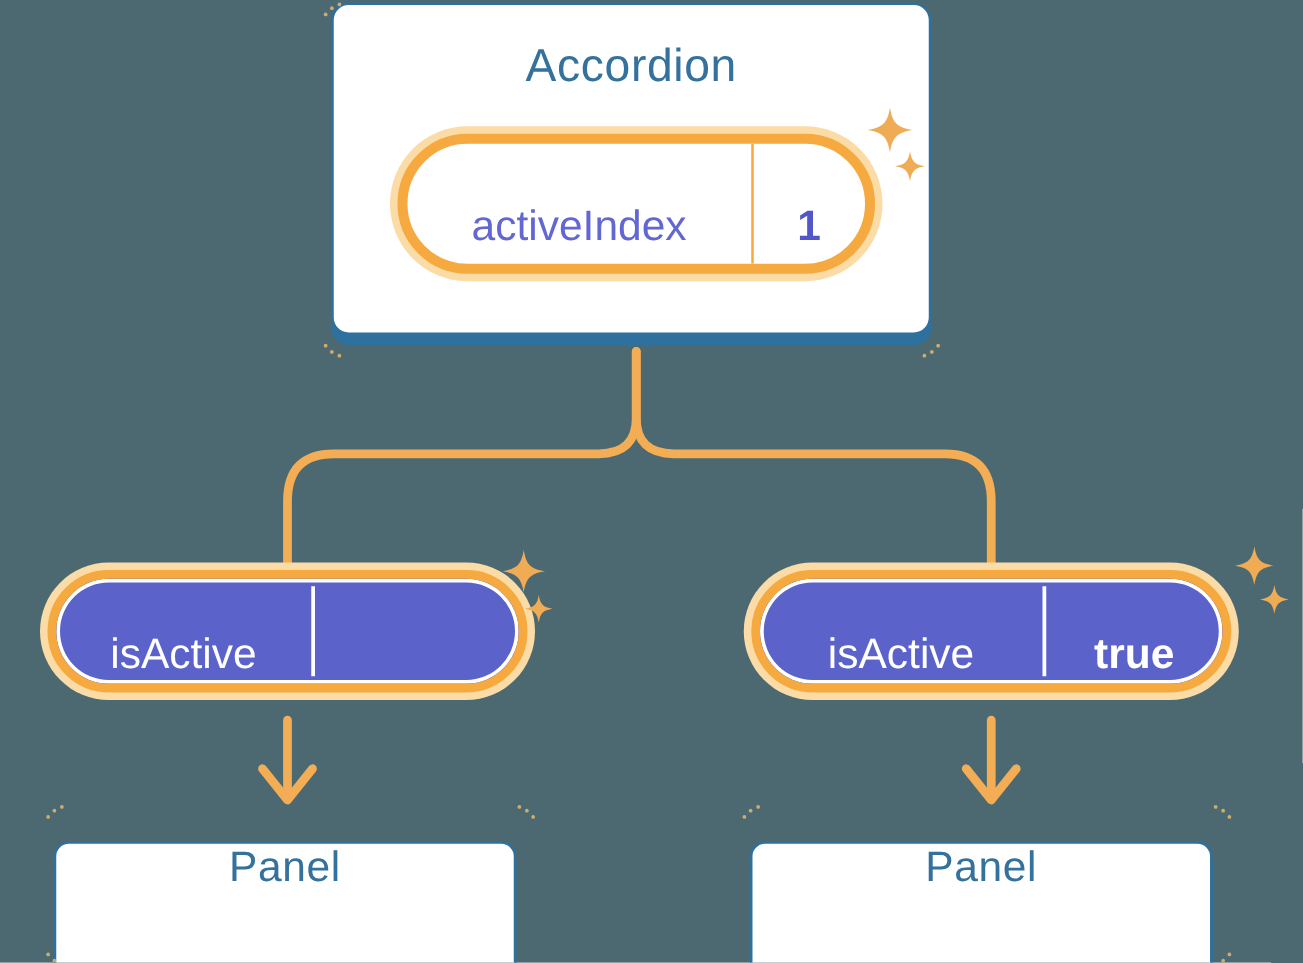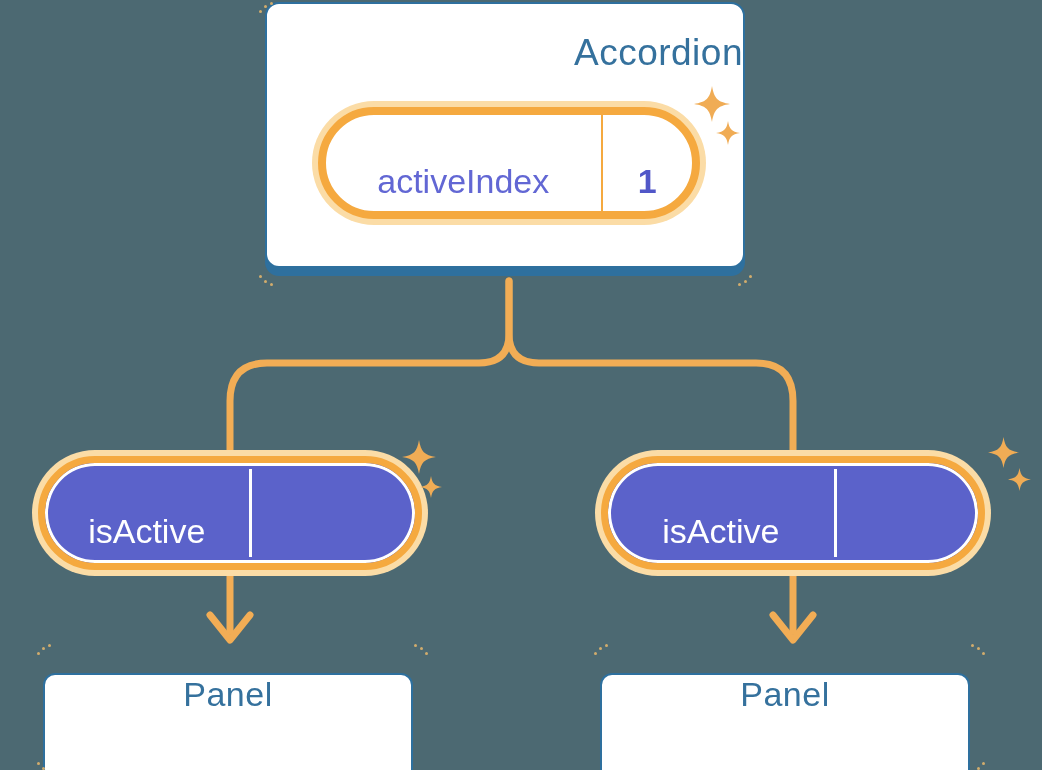--- a/index.html
+++ b/index.html
@@ -15,41 +15,41 @@
 
   .connectors{position:absolute;left:0;top:0;z-index:1;}
   .connectors path{stroke:var(--connector);stroke-width:7;fill:none;stroke-linecap:round;stroke-linejoin:round;}
 
   .card{
     position:absolute;background:#fff;border:2px solid var(--card-border);
     box-shadow:0 8px 0 var(--card-border);z-index:2;
   }
   .accordion-card{left:265px;top:2px;width:480px;height:266px;border-radius:14px;}
   .card-title{
-    text-align:right;padding-top:28px;font-size:37px;font-weight:500;
+    text-align:center;padding-top:28px;font-size:37px;font-weight:500;
     color:var(--heading-text);letter-spacing:0.5px;
   }
 
   .pill-glow{
     position:absolute;background:var(--pill-glow);border-radius:70px;padding:6px;z-index:3;
   }
   .state-pill{left:47px;top:99px;width:394px;height:124px;}
   .pill-body{
     width:100%;height:100%;border-radius:62px;display:flex;align-items:stretch;overflow:hidden;
   }
   .state-body{border:8px solid var(--pill-ring);background:#fff;}
   .prop-body{
     border:7px solid var(--pill-ring);background:var(--pill-fill);
     box-shadow:inset 0 0 0 3px #fff;
   }
   .cell{display:flex;align-items:center;justify-content:center;font-size:34px;margin-top:36px;}
   .state-name-cell{flex:0 0 75%;color:var(--state-name-text);}
   .state-value-cell{flex:1;color:var(--state-value-text);font-weight:bold;}
   .state-divider{width:2px;background:var(--pill-ring);margin:0;}
-  .prop-pill{width:396px;height:126px;}
+  .prop-pill{width:396px;height:110px;}
   .prop-pill-left{left:32px;top:450px;}
   .prop-pill-right{left:595px;top:450px;}
   .prop-name-cell{color:var(--prop-text);}
   .prop-left .prop-name-cell{flex:0 0 55%;}
   .prop-right .prop-name-cell{flex:0 0 61%;}
   .prop-value-cell{flex:1;color:var(--prop-text);font-weight:bold;}
   .prop-divider{width:3px;background:#fff;margin:6px 0;}
 
   .panel-card{width:370px;height:111px;border-radius:12px;display:flex;align-items:flex-start;justify-content:center;margin-top:27px;}
   .panel-left{left:43px;top:646px;}
@@ -108,20 +108,21 @@
     <div class="pill-body prop-body">
       <span class="cell prop-name-cell">isActive</span>
       <span class="prop-divider"></span>
     </div>
   </div>
 
   <div class="pill-glow prop-pill prop-pill-right prop-right">
     <div class="pill-body prop-body">
       <span class="cell prop-name-cell">isActive</span>
       <span class="prop-divider"></span>
+      <span class="cell prop-value-cell">true</span>
     </div>
   </div>
 
   <div class="card panel-card panel-left">
     <span class="panel-label">Panel</span>
   </div>
   <span class="corner-dots dots-tl" style="left:37px;top:652px;"></span>
   <span class="corner-dots dots-tr" style="left:425px;top:652px;"></span>
   <span class="corner-dots dots-bl" style="left:37px;top:762px;"></span>
 

